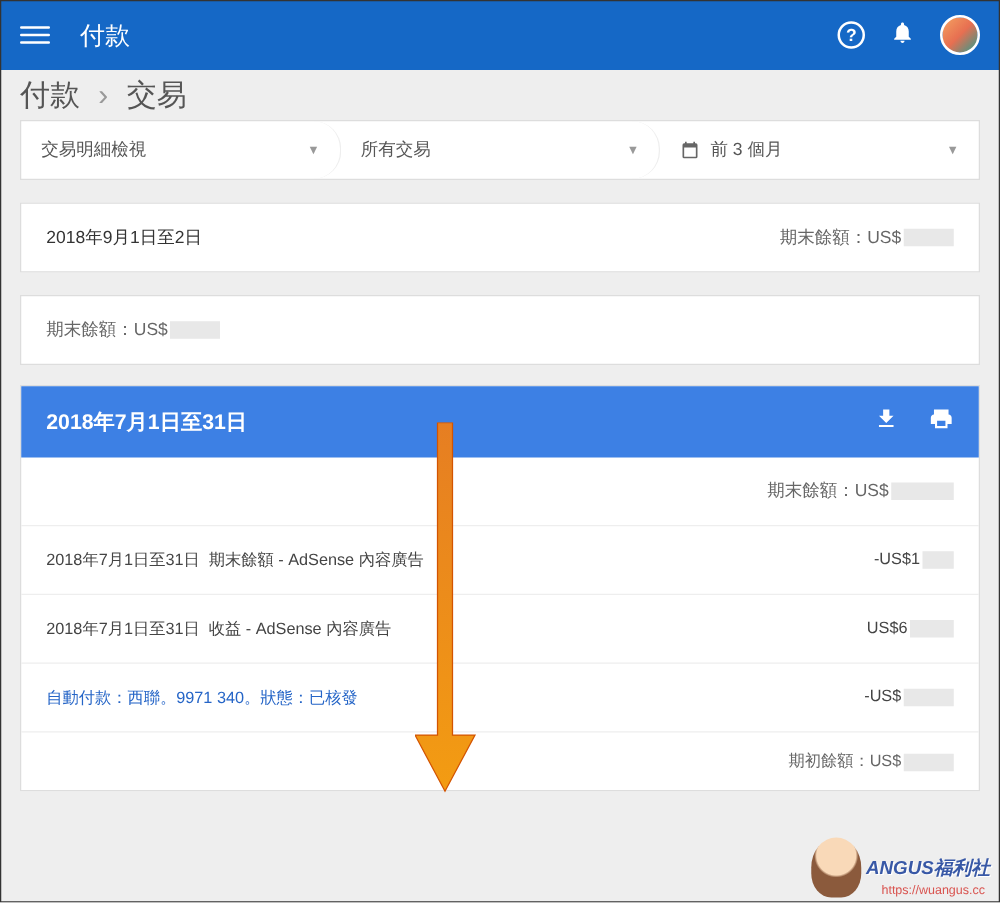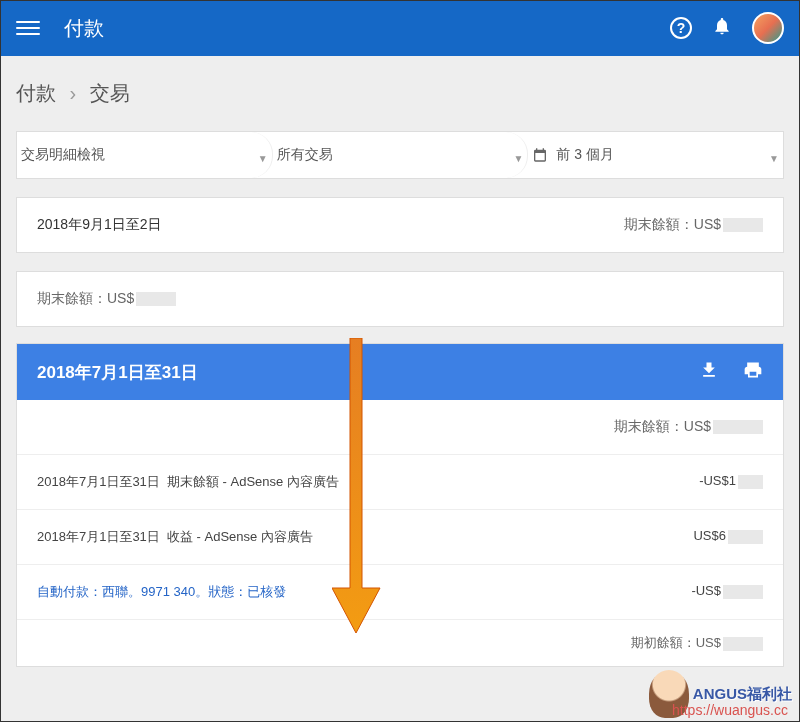--- a/index.html
+++ b/index.html
@@ -7,27 +7,27 @@
     
     .header { background: #1568c6; height: 56px; display: flex; align-items: center; padding: 0 16px; color: #fff; }
     .hamburger { width: 24px; height: 24px; display: flex; flex-direction: column; justify-content: center; gap: 4px; cursor: pointer; margin-right: 24px; }
     .hamburger span { height: 2px; background: #fff; border-radius: 1px; }
     .header-title { font-size: 20px; flex: 1; font-weight: 400; }
     .header-icons { display: flex; align-items: center; gap: 20px; }
     .help-icon { width: 22px; height: 22px; border: 2px solid #fff; border-radius: 50%; display: flex; align-items: center; justify-content: center; font-size: 14px; font-weight: bold; cursor: pointer; }
     .bell-icon { cursor: pointer; }
     .avatar { width: 32px; height: 32px; border-radius: 50%; background: linear-gradient(135deg, #f4a261, #e76f51, #2a9d8f); cursor: pointer; border: 2px solid #fff; }
     
-    .breadcrumb { padding: 24px 16px; font-size: 20px; color: #555; }
+    .breadcrumb { padding: 4px 16px; font-size: 24px; color: #555; }
     .breadcrumb-sep { margin: 0 8px; color: #999; }
     
     .content { padding: 0 16px; }
     
     .filters { background: #fff; border: 1px solid #ddd; display: flex; margin-bottom: 16px; }
-    .filter { flex: 1; padding: 14px 4px; display: flex; align-items: flex-end; justify-content: space-between; cursor: pointer; color: #555; font-size: 14px; border-radius: 22px; }
+    .filter { flex: 1; padding: 14px 16px; display: flex; align-items: center; justify-content: space-between; cursor: pointer; color: #555; font-size: 14px; border-radius: 22px; }
     .filter:not(:last-child) { border-right: 1px solid #eee; }
     .filter-label { display: flex; align-items: center; gap: 8px; }
     .dropdown-arrow { color: #999; font-size: 10px; }
     .cal-icon { color: #666; }
     
     .card { background: #fff; border: 1px solid #ddd; margin-bottom: 16px; margin-top: 18px; }
     .card-row { padding: 18px 20px; display: flex; justify-content: space-between; align-items: center; font-size: 14px; color: #333; }
     .balance { color: #666; }
     .redacted { display: inline-block; width: 40px; height: 14px; background: #e8e8e8; vertical-align: middle; margin-left: 2px; }
     
@@ -46,22 +46,22 @@
     
     .table-row { display: flex; padding: 18px 20px; border-bottom: 1px solid #eee; font-size: 13px; color: #444; align-items: flex-start; }
     .table-row .col-desc.link { color: #2565c7; cursor: pointer; }
     
     .footer-row { padding: 14px 20px; text-align: right; font-size: 13px; color: #666; }
     
     .arrow-overlay { position: absolute; left: 332px; top: 338px; pointer-events: none; }
     
     .watermark { position: absolute; right: 8px; bottom: 4px; display: flex; align-items: center; gap: 4px; }
     .watermark-cartoon { width: 40px; height: 48px; background: radial-gradient(circle at 50% 30%, #f9d9b8 40%, #8b5a3c 45%); border-radius: 50% 50% 40% 40%; position: relative; }
-    .watermark-text { font-size: 15px; font-weight: bold; color: #3858a6; text-shadow: 1px 1px #fff; }
-    .watermark-url { font-size: 14px; color: #d9534f; position: absolute; right: 4px; bottom: 0; }
+    .watermark-text { font-size: 15px; font-weight: bold; font-style: italic; color: #3858a6; text-shadow: 1px 1px #fff; }
+    .watermark-url { font-size: 10px; color: #d9534f; position: absolute; right: 4px; bottom: 0; }
     
     .border-frame { position: absolute; inset: 0; border: 1px solid #333; pointer-events: none; }
   </style>
 </head>
 <body>
 
 <div class="header">
   <div class="hamburger">
     <span></span>
       <span></span>

